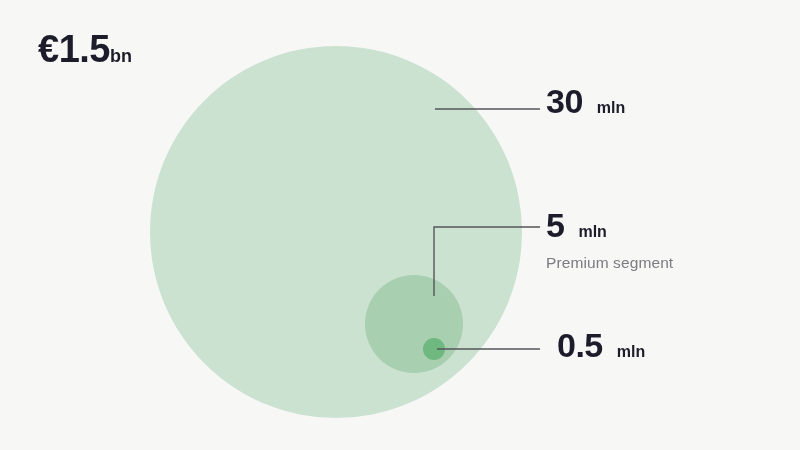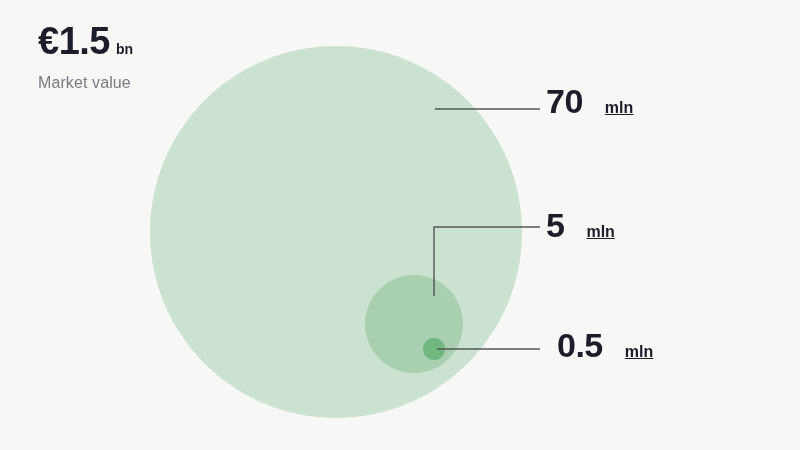--- a/index.html
+++ b/index.html
@@ -23,56 +23,55 @@
     position: absolute;
     left: 0;
     top: 0;
     width: 800px;
     height: 450px;
   }
   
   .corner-stat {
     position: absolute;
     left: 38px;
-    top: 22px;
+    top: 30px;
     width: 320px;
   }
   .stat-value-row {
     display: flex;
     align-items: baseline;
     white-space: nowrap;
   }
   .stat-number {
     font-size: 38px;
     font-weight: 700;
     letter-spacing: -0.5px;
     color: #1d1c2b;
     line-height: 1.05;
   }
   .stat-unit {
-    font-size: 14px;
+    font-size: 18px;
     font-weight: 700;
     color: #1d1c2b;
-    margin-left: 6px;
     letter-spacing: 0px;
   }
   .stat-caption {
     font-size: 16px;
     color: #7b7b80;
     margin-top: 11px;
     letter-spacing: 0.1px;
     line-height: 1.2;
   }
   
   .callout {
     position: absolute;
     white-space: nowrap;
   }
   .callout .stat-number { font-size: 34px; }
-  .callout .stat-unit   { font-size: 16px; margin-left: 22px; text-decoration: underline; }
+  .callout .stat-unit   { font-size: 16px; margin-left: 14px; }
   .callout .stat-caption{ font-size: 15.5px; margin-top: 10px; }
 
   #callout-70    { left: 546px; top: 84px;  }
   #callout-5     { left: 546px; top: 208px; }
   #callout-05    { left: 557px; top: 328px; }
 </style>
 </head>
 <body>
 
 <div id="infographic">
@@ -87,35 +86,35 @@
     <polyline points="434,296 434,227 540,227" fill="none" stroke="#55565a" stroke-width="1.4"></polyline>
 
     <line x1="437" y1="349" x2="540" y2="349" stroke="#55565a" stroke-width="1.4"></line>
   </svg>
 
   <div class="corner-stat">
     <div class="stat-value-row">
       <span class="stat-number">€1.5</span>
       <span class="stat-unit">bn</span>
     </div>
-    <div class="stat-caption">Market value</div>
   </div>
 
   <div class="callout" id="callout-70">
     <div class="stat-value-row">
-      <span class="stat-number">70</span>
+      <span class="stat-number">30</span>
       <span class="stat-unit">mln</span>
     </div>
   </div>
 
   <div class="callout" id="callout-5">
     <div class="stat-value-row">
       <span class="stat-number">5</span>
       <span class="stat-unit">mln</span>
     </div>
+    <div class="stat-caption">Premium segment</div>
   </div>
 
   <div class="callout" id="callout-05">
     <div class="stat-value-row">
       <span class="stat-number">0.5</span>
       <span class="stat-unit">mln</span>
     </div>
   </div>
 
 </div>

